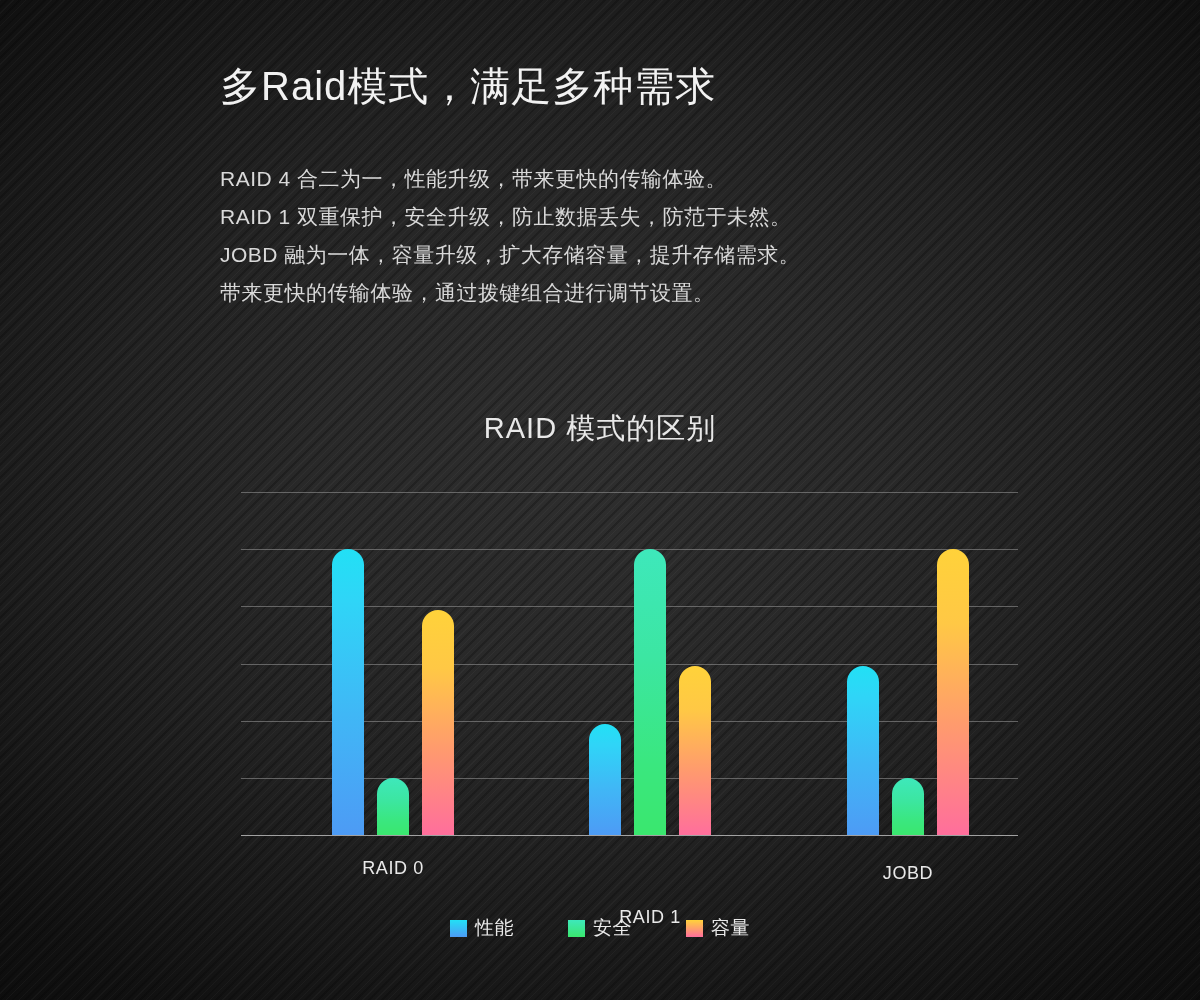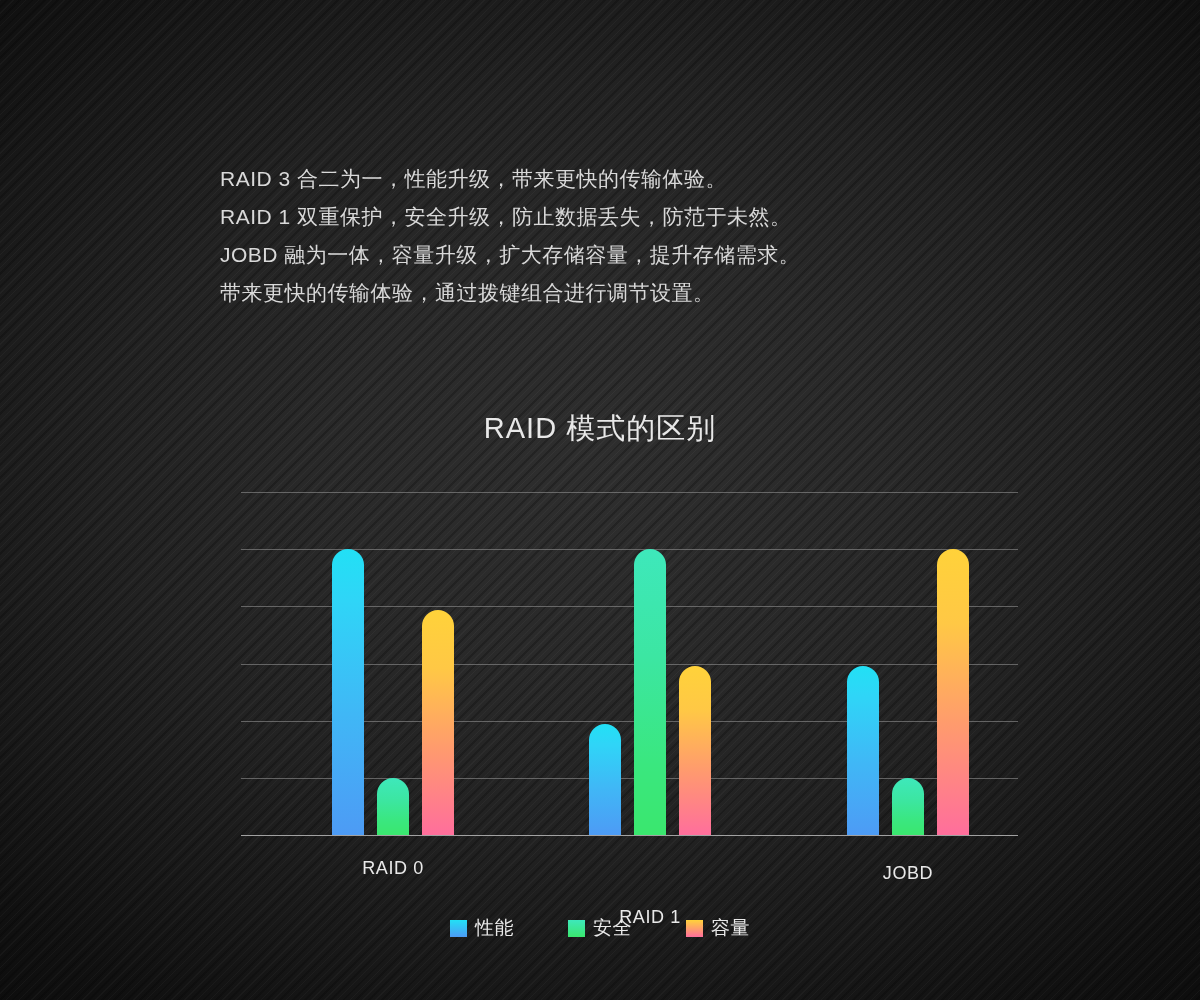--- a/index.html
+++ b/index.html
@@ -164,23 +164,24 @@
     letter-spacing: 0.5px;
   }
 </style>
 </head>
 <body>
 
 <div id="page-bg"></div>
 
 <div id="content">
 
+  <div id="headline">多Raid模式，满足多种需求</div>
 
   <div id="body-copy">
-    <div class="copy-line">RAID 3  合二为一，性能升级，带来更快的传输体验。</div>
+    <div class="copy-line">RAID 4  合二为一，性能升级，带来更快的传输体验。</div>
     <div class="copy-line">RAID 1  双重保护，安全升级，防止数据丢失，防范于未然。</div>
     <div class="copy-line">JOBD     融为一体，容量升级，扩大存储容量，提升存储需求。</div>
     <div class="copy-line">带来更快的传输体验，通过拨键组合进行调节设置。</div>
   </div>
 
   <div id="chart">
 
     <div id="chart-title">RAID 模式的区别</div>
 
     <div id="plot">

